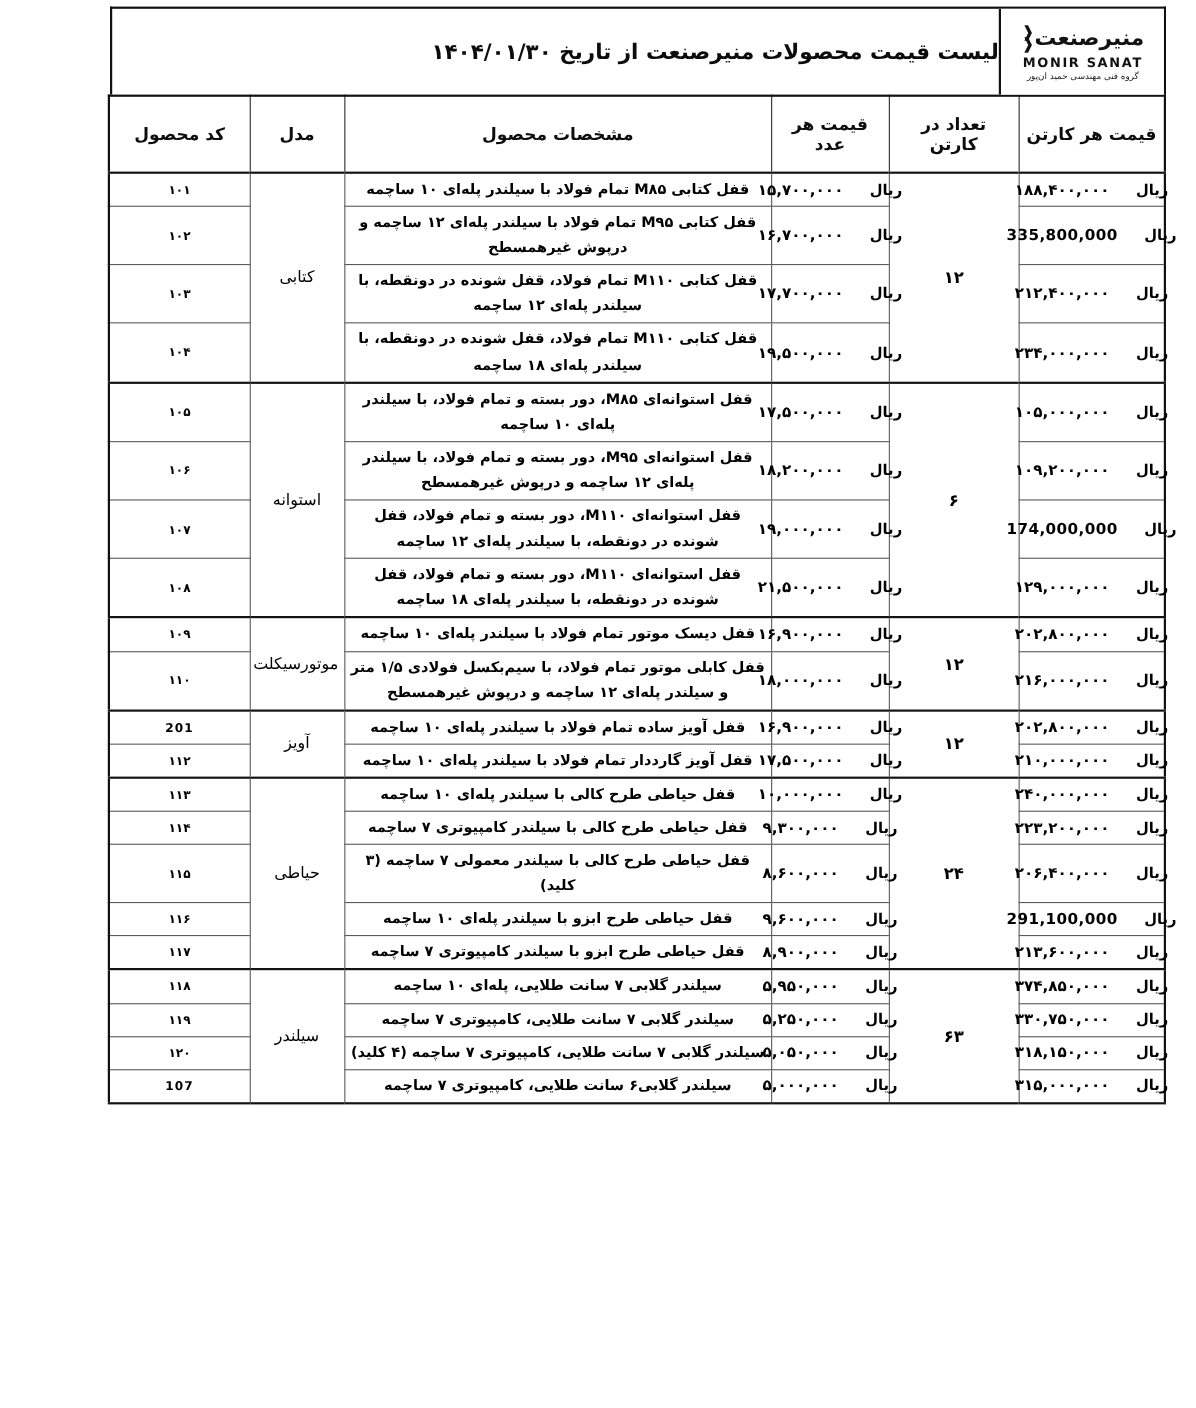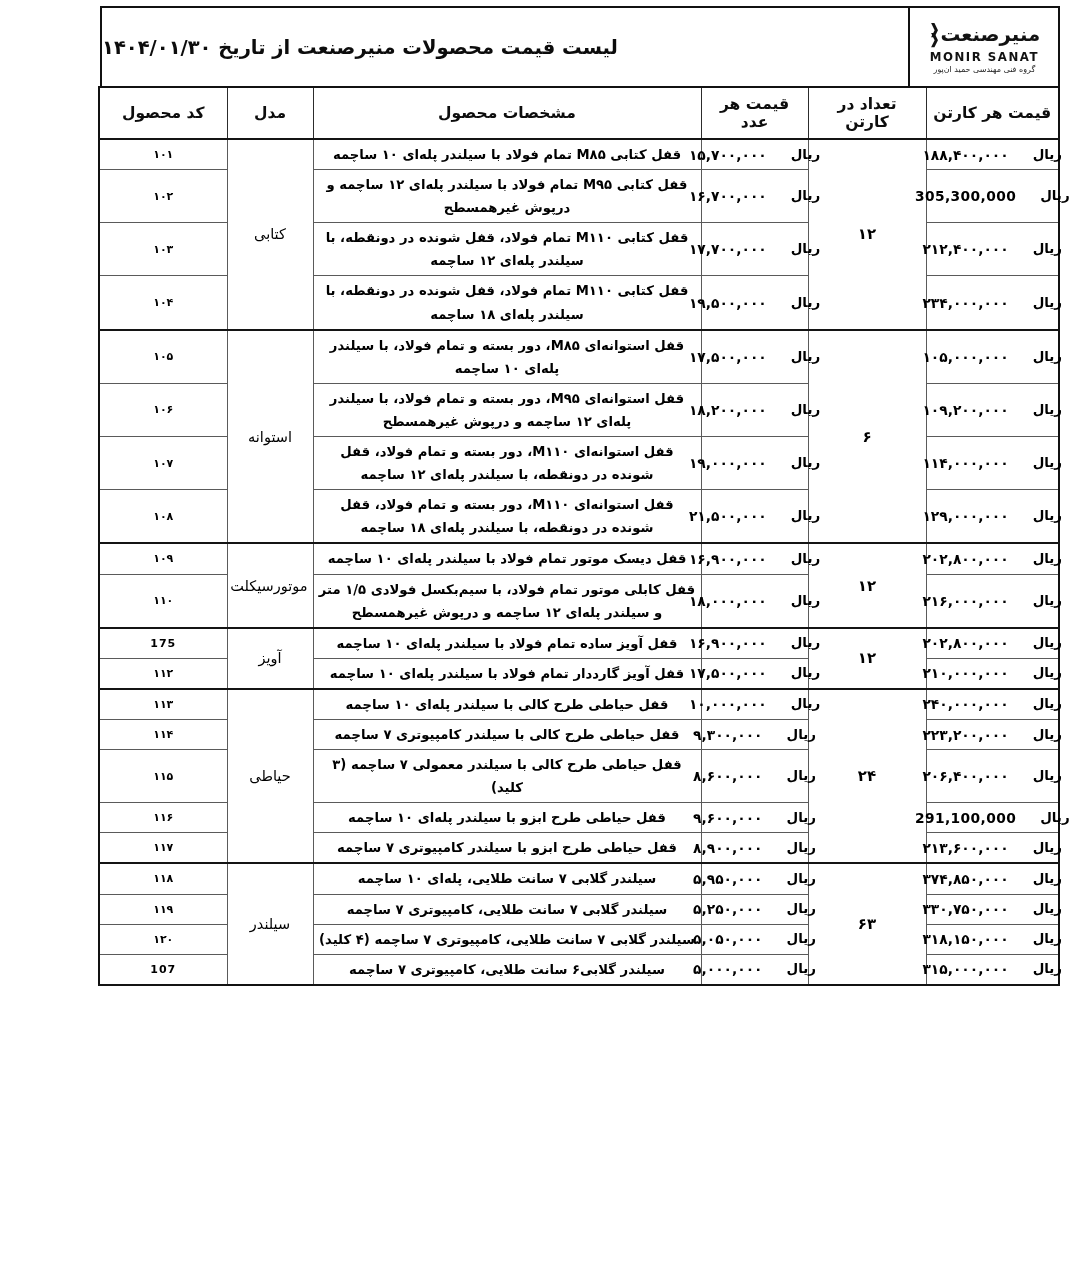--- a/index.html
+++ b/index.html
@@ -72,21 +72,21 @@
   .logo-sub {
     font-size: 8.5px;
     color: #1c1c1c;
     margin-top: 2px;
     letter-spacing: -0.2px;
   }
   .title-cell {
     flex: 1 1 auto;
     display: flex;
     align-items: center;
-    justify-content: flex-end;
+    justify-content: flex-start;
     border-radius: 26px;
   }
   .doc-title {
     font-size: 19.5px;
     font-weight: 700;
     color: #0c0c0c;
     letter-spacing: -0.2px;
   }
 
   
@@ -101,21 +101,21 @@
     border: 1px solid #5a5a5a;
     text-align: center;
     vertical-align: middle;
     padding: 3px 5px;
     background: #fff;
   }
   table.pricelist thead th {
     border: 1.6px solid #2c2c2c;
     font-size: 15.5px;
     font-weight: 700;
-    height: 52px;
+    height: 70px;
     color: #0d0d0d;
   }
   
   col.c-code   { width: 128px; }
   col.c-model  { width: 86px;  }
   col.c-spec   { width: 388px; }
   col.c-unit   { width: 107px; }
   col.c-qty    { width: 118px; }
   col.c-carton { width: 133px; }
 
@@ -126,21 +126,21 @@
 
   td.price {
     font-size: 13.8px;
     font-weight: 600;
     letter-spacing: 0.4px;
     white-space: nowrap;
   }
   .price-inner {
     display: flex;
     flex-direction: row-reverse;
-    align-items: flex-start;
+    align-items: flex-end;
     justify-content: center;
     gap: 24px;
   }
   .price-cur { font-size: 13.4px; }
 
   tr.group-start td { border-top: 2.2px solid #141414; }
   tr.group-end   td { border-bottom: 2.2px solid #141414; }
 </style>
 </head>
 <body>
@@ -200,21 +200,21 @@
               <span class="price-cur">ریال</span>
             </span>
           </td>
           <td class="spec">قفل کتابی M۸۵ تمام فولاد با سیلندر پله‌ای ۱۰ ساچمه</td>
           <td class="model" rowspan="4">کتابی</td>
           <td class="code">۱۰۱</td>
         </tr>
         <tr>
           <td class="price">
             <span class="price-inner">
-              <span>305,300,000</span>
+              <span>335,800,000</span>
               <span class="price-cur">ریال</span>
             </span>
           </td>
           <td class="price">
             <span class="price-inner">
               <span>۱۶,۷۰۰,۰۰۰</span>
               <span class="price-cur">ریال</span>
             </span>
           </td>
           <td class="spec">قفل کتابی M۹۵ تمام فولاد با سیلندر پله‌ای ۱۲ ساچمه و درپوش غیرهمسطح</td>
@@ -282,21 +282,21 @@
               <span>۱۸,۲۰۰,۰۰۰</span>
               <span class="price-cur">ریال</span>
             </span>
           </td>
           <td class="spec">قفل استوانه‌ای M۹۵، دور بسته و تمام فولاد، با سیلندر پله‌ای ۱۲ ساچمه و درپوش غیرهمسطح</td>
           <td class="code">۱۰۶</td>
         </tr>
         <tr>
           <td class="price">
             <span class="price-inner">
-              <span>۱۱۴,۰۰۰,۰۰۰</span>
+              <span>174,000,000</span>
               <span class="price-cur">ریال</span>
             </span>
           </td>
           <td class="price">
             <span class="price-inner">
               <span>۱۹,۰۰۰,۰۰۰</span>
               <span class="price-cur">ریال</span>
             </span>
           </td>
           <td class="spec">قفل استوانه‌ای M۱۱۰، دور بسته و تمام فولاد، قفل شونده در دونقطه، با سیلندر پله‌ای ۱۲ ساچمه</td>
@@ -361,21 +361,21 @@
           </td>
           <td class="qty" rowspan="2">۱۲</td>
           <td class="price">
             <span class="price-inner">
               <span>۱۶,۹۰۰,۰۰۰</span>
               <span class="price-cur">ریال</span>
             </span>
           </td>
           <td class="spec">قفل آویز ساده تمام فولاد با سیلندر پله‌ای ۱۰ ساچمه</td>
           <td class="model" rowspan="2">آویز</td>
-          <td class="code">175</td>
+          <td class="code">201</td>
         </tr>
         <tr class="group-end">
           <td class="price">
             <span class="price-inner">
               <span>۲۱۰,۰۰۰,۰۰۰</span>
               <span class="price-cur">ریال</span>
             </span>
           </td>
           <td class="price">
             <span class="price-inner">

